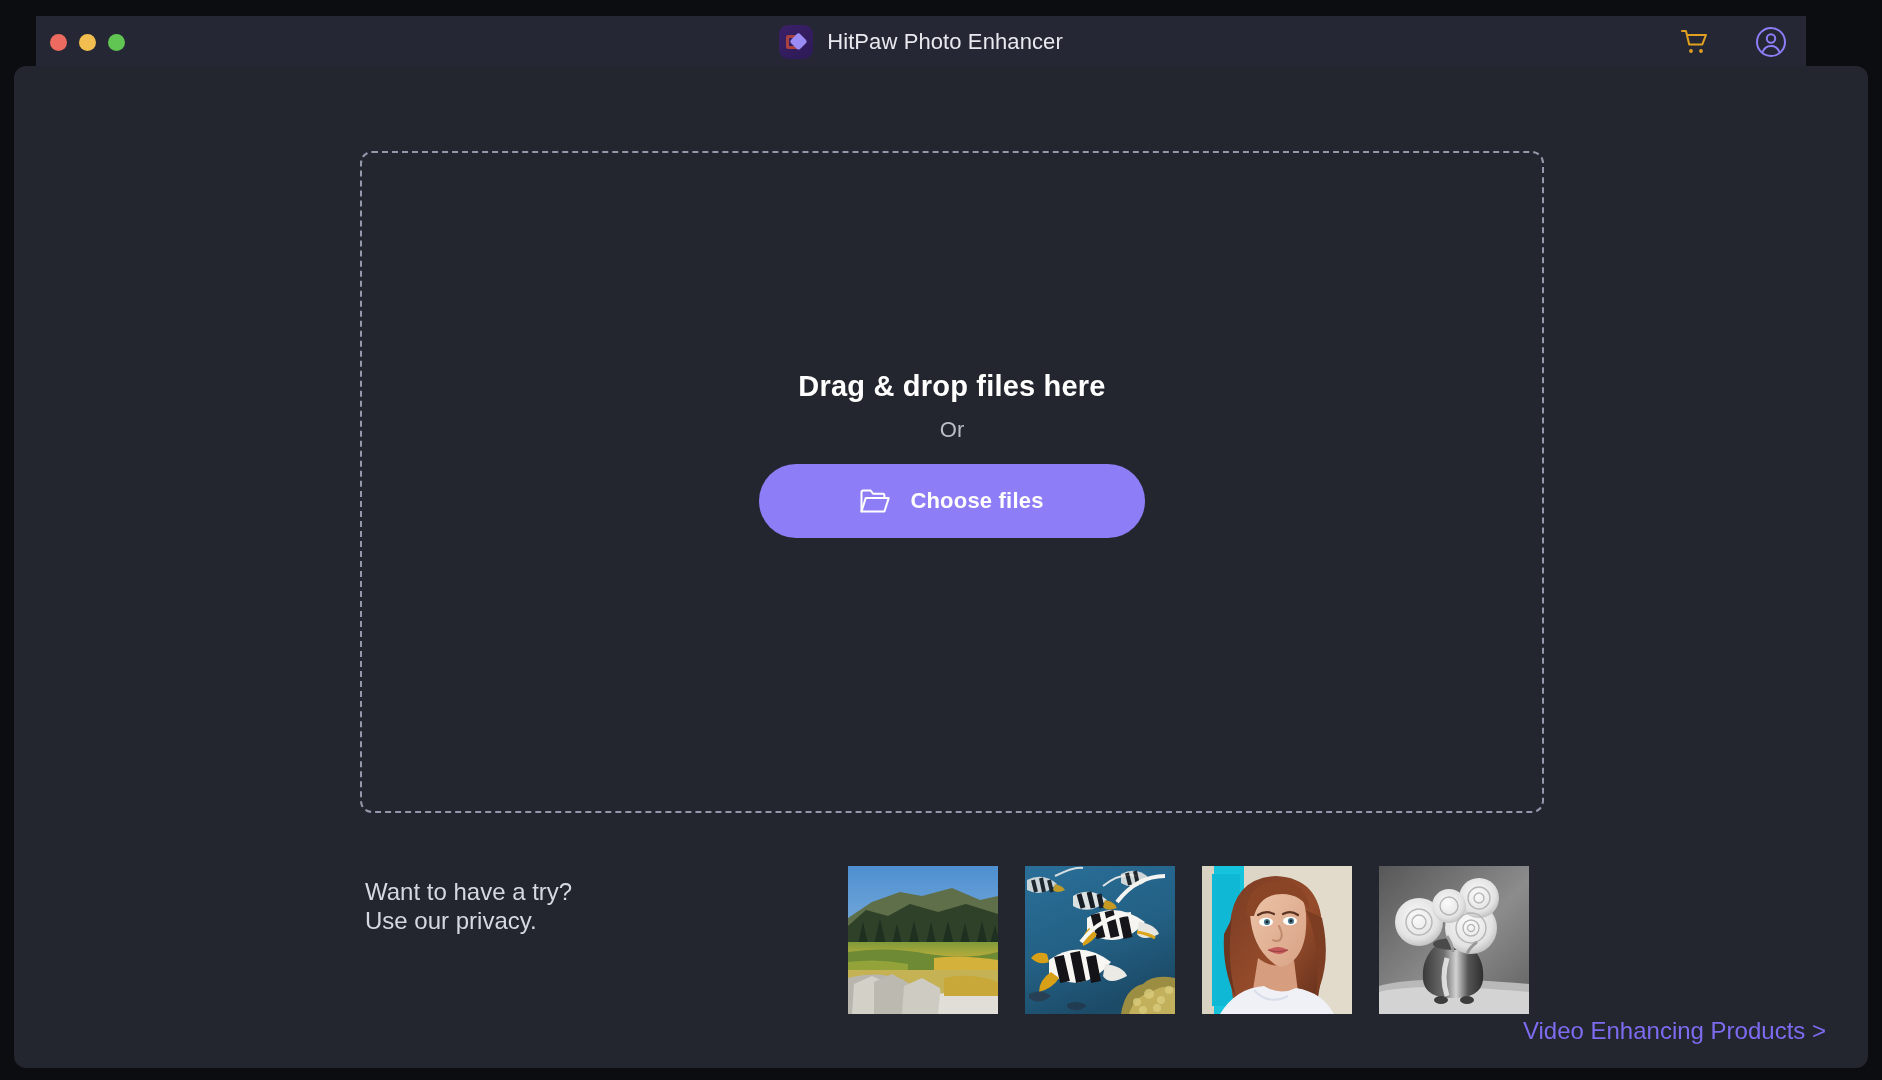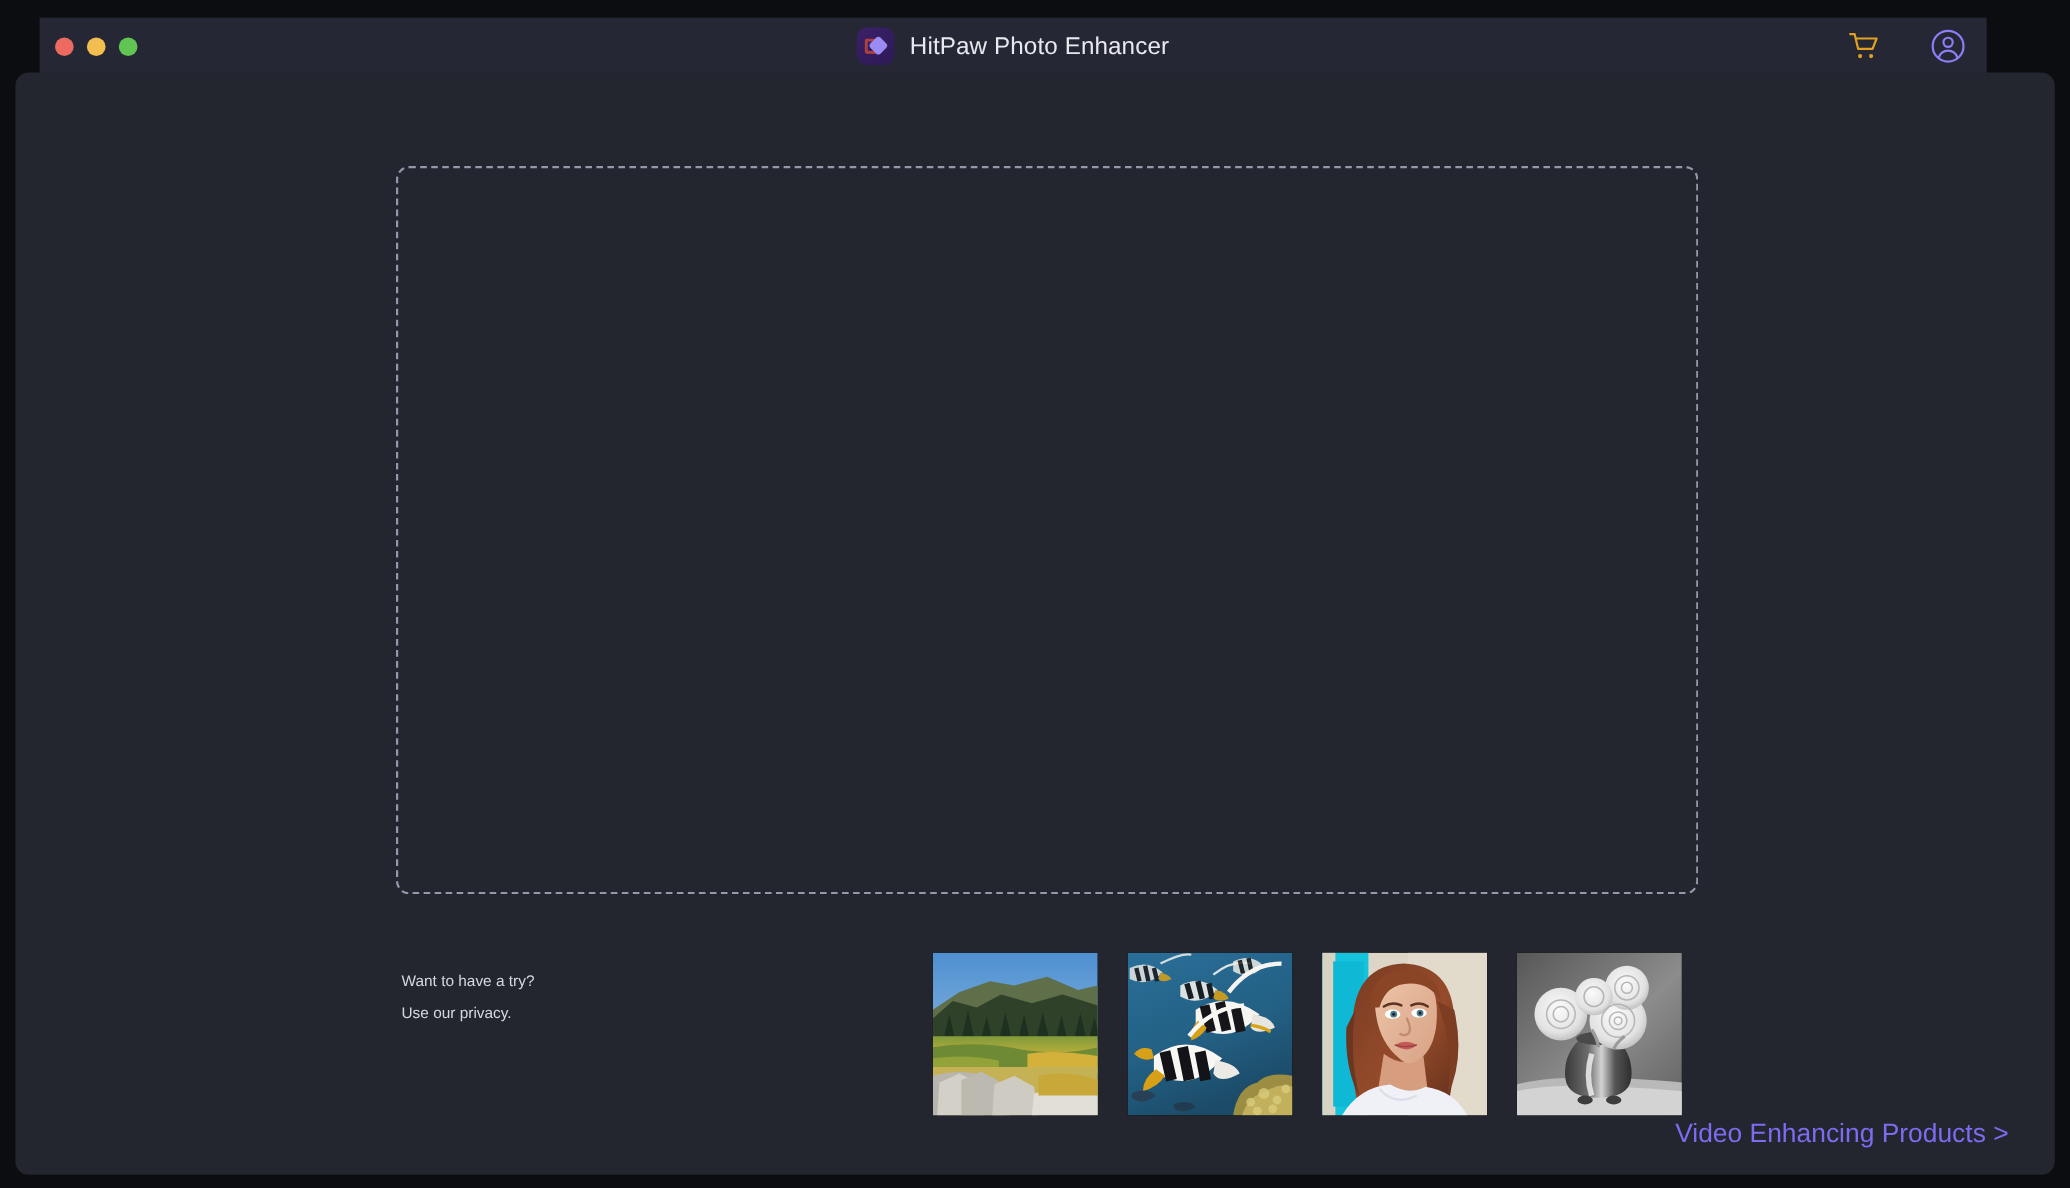--- a/index.html
+++ b/index.html
@@ -193,21 +193,21 @@
     top: 800px;
     width: 1854px;
     height: 150px;
   }
 
   #sample-prompt {
     position: absolute;
     left: 351px;
     top: 11px;
     color: #d6d8e0;
-    font-size: 14px;
+    font-size: 24px;
     line-height: 29px;
     white-space: pre-line;
   }
 
   #sample-thumbs {
     position: absolute;
     left: 834px;
     top: 0;
     display: flex;
     gap: 27px;
@@ -271,20 +271,32 @@
           <path d="M7.4 26.5c1.6-4.2 4.8-6.4 8.6-6.4s7 2.2 8.6 6.4" stroke="#8d7ef7" stroke-width="2" stroke-linecap="round"></path>
         </svg>
       </button>
     </div>
   </div>
 
   <div id="content">
 
     <div id="dropzone">
 
+      <div id="dropzone-inner">
+        <div id="dz-headline">Drag &amp; drop files here</div>
+        <div id="dz-or">Or</div>
+
+        <button id="choose-files-btn">
+          <svg width="30" height="25" viewBox="0 0 30 25" fill="none">
+            <path d="M1.5 22.5V3.2c0-.9.7-1.7 1.7-1.7h7.4l2.6 3.3h9.5c1 0 1.7.8 1.7 1.7v2.3" stroke="#ffffff" stroke-width="2" stroke-linecap="round" stroke-linejoin="round"></path>
+            <path d="M1.5 22.5l4.2-13.4h23L24.4 22.5H1.5z" stroke="#ffffff" stroke-width="2" stroke-linecap="round" stroke-linejoin="round"></path>
+          </svg>
+          <span class="cf-label">Choose files</span>
+        </button>
+      </div>
 
     </div>
 
     <div id="samples">
 
       <div id="sample-prompt"><span>Want to have a try?</span><br><span>Use our privacy.</span></div>
 
       <div id="sample-thumbs">
 
         <div class="thumb">

